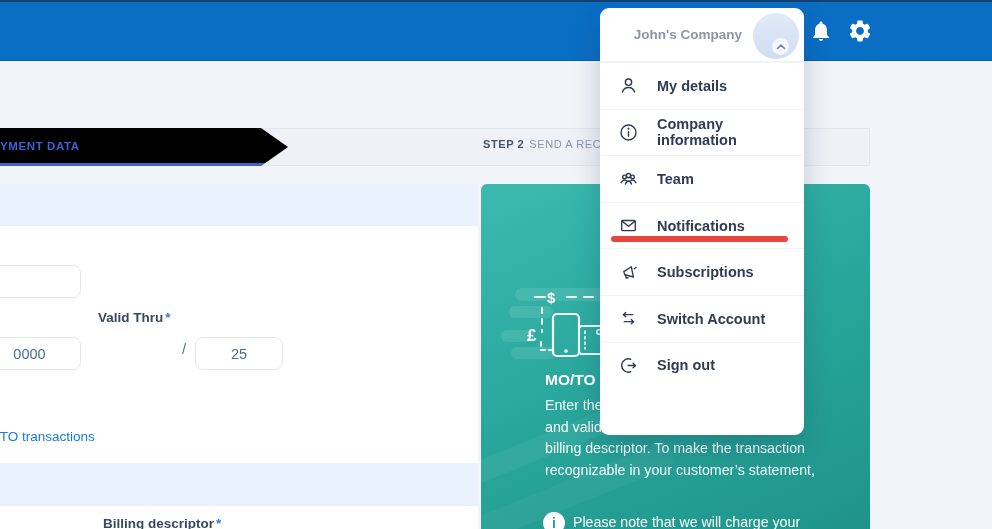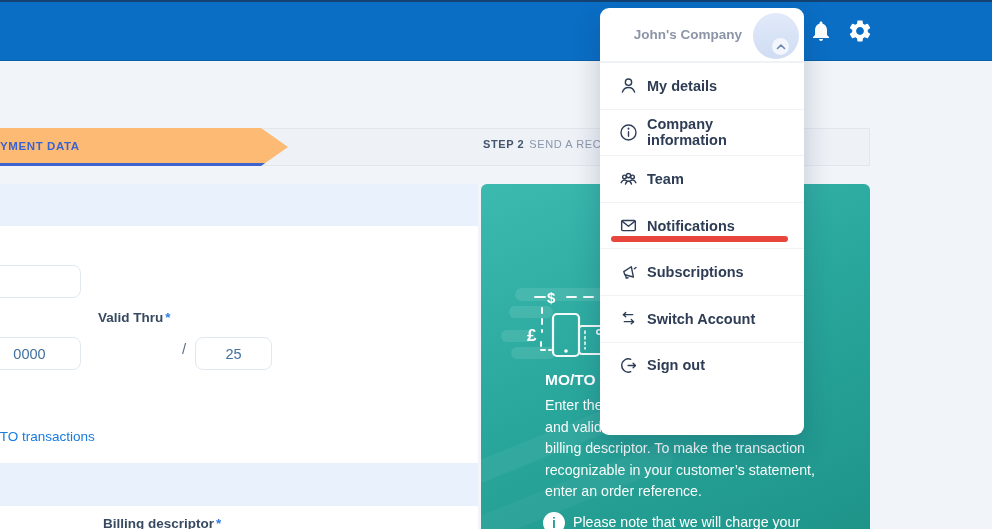--- a/index.html
+++ b/index.html
@@ -12,38 +12,38 @@
   .topbar-edge { position:absolute; left:0; top:0; width:992px; height:2px; background:#15365e; opacity:.8; }
   .topbar-icon { position:absolute; cursor:pointer; }
   .bell { left:809px; top:19px; width:24px; height:24px; }
   .gear { left:847px; top:18px; width:26px; height:26px; }
 
   
   .stepbar { position:absolute; left:0; top:128px; width:870px; height:38px; background:#eef1f6; border:1px solid #e2e7ee; }
   .step2 { position:absolute; left:483px; top:128px; height:32px; display:flex; align-items:center; font-size:11px; letter-spacing:.6px; }
   .step2 .prefix { font-weight:700; color:#44566e; margin-right:5px; }
   .step2 .rest { color:#8a97ab; font-weight:400; }
-  .step1-tab { position:absolute; left:0; top:128px; width:290px; height:38px; background:#fdba74;
+  .step1-tab { position:absolute; left:0; top:128px; width:290px; height:38px; background:#000000;
                clip-path:polygon(0 0, 261px 0, 288px 19px, 261px 38px, 0 38px);
                filter:drop-shadow(3px 1px 3px rgba(60,80,120,.14)); z-index:2; cursor:pointer; }
   .step1-tab .blue-line { position:absolute; bottom:0; left:0; width:100%; height:3px; background:#3e63cc; }
   .step1-tab .lbl { position:absolute; left:0; top:0; height:35px; display:flex; align-items:center;
                     font-size:11.5px; font-weight:700; letter-spacing:.6px; color:#3a63d2; }
 
   
   .form-card { position:absolute; left:0; top:184px; width:478px; height:345px; background:#ffffff; }
   .form-band { position:absolute; left:0; width:478px; background:#e9f1fd; }
   .band1 { top:184px; height:42px; }
   .band2 { top:463px; height:43px; }
   .f-input { position:absolute; height:33px; background:#fff; border:1px solid #e2e8f0; border-radius:8px;
              display:flex; align-items:center; justify-content:center; color:#41709f; font-size:14.5px; }
   .inp-empty { left:-22px; top:265px; width:103px; }
   .inp-num   { left:-22px; top:337px; width:103px; }
   .inp-mm    { left:98px;  top:337px; width:80px; }
-  .inp-yy    { left:195px; top:337px; width:77px; }
+  .inp-yy    { left:195px; top:337px; width:88px; }
   .f-label { position:absolute; font-size:13.5px; font-weight:700; color:#374a61; }
   .lbl-validthru { left:98px; top:310px; }
   .lbl-billing { left:103px; top:516px; }
   .req { color:#2f7de1; margin-left:2px; }
   .slash { position:absolute; left:182px; top:340px; color:#5a718c; font-size:15px; }
   .moto-link { position:absolute; left:-4px; top:429px; color:#177be2; font-size:13.5px; cursor:pointer; }
 
   
   .promo { position:absolute; left:481px; top:184px; width:389px; height:345px; overflow:hidden;
            border-radius:6px 6px 0 0; background:linear-gradient(155deg,#3dbab0 0%, #2aa89d 45%, #1e9489 100%); }
@@ -60,21 +60,21 @@
 
   
   .dropdown { position:absolute; left:600px; top:8px; width:204px; height:427px; background:#ffffff;
               border-radius:9px; box-shadow:0 12px 28px rgba(20,40,80,.22); z-index:50; }
   .dd-header { position:relative; height:54px; display:flex; align-items:center; border-bottom:1px solid #eef1f5; padding-left:14px; }
   .dd-company { flex:1; text-align:right; color:#8b95a7; font-size:13.5px; font-weight:700; margin-right:11px; }
   .dd-avatar { width:46px; height:46px; border-radius:50%; margin-right:5px; margin-top:2px;
                background:linear-gradient(180deg,#e2eafa,#cfdcf2); cursor:pointer; }
   .dd-chevron { position:absolute; left:172px; top:30px; width:17px; height:17px; border-radius:50%;
                 background:#f3f7fd; display:flex; align-items:center; justify-content:center; cursor:pointer; }
-  .dd-row { height:46.6px; display:flex; align-items:center; gap:8px; padding:0 18px; cursor:pointer; border-top:1px solid #f0f2f6; }
+  .dd-row { height:46.6px; display:flex; align-items:center; gap:18px; padding:0 18px; cursor:pointer; border-top:1px solid #f0f2f6; }
   .dd-row:first-of-type { border-top:none; }
   .dd-row .ico { width:21px; height:21px; flex:0 0 auto; display:flex; align-items:center; }
   .dd-row .txt { font-size:14.5px; font-weight:700; color:#2e3d55; }
   .team-underline { position:absolute; left:11px; top:228px; width:177px; height:6px; border-radius:3px; background:#e8463c; }
 
   svg.stroke-ic { stroke:#2e3d55; stroke-width:1.6; fill:none; stroke-linecap:round; stroke-linejoin:round; }
 </style>
 </head>
 <body>
 
@@ -150,21 +150,20 @@
       <circle cx="85" cy="167" r="1.8" fill="#ffffff"></circle>
       <text x="66" y="119" font-size="15" font-weight="bold" fill="#ffffff" font-family="Liberation Sans, sans-serif">$</text>
       <text x="46" y="157" font-size="17" font-weight="bold" fill="#ffffff" font-family="Liberation Sans, sans-serif">£</text>
     </svg>
     <div class="promo-heading">MO/TO V</div>
     <div class="promo-body">
       <div>Enter the</div>
       <div>and validi</div>
       <div>billing descriptor. To make the transaction</div>
       <div>recognizable in your customer’s statement,</div>
-      <div>enter an order reference.</div>
     </div>
     <div class="promo-note-icon">i</div>
     <div class="promo-note">Please note that we will charge your</div>
   </div>
 
   <div class="dropdown">
     <div class="dd-header">
       <div class="dd-company">John's Company</div>
       <div class="dd-avatar"></div>
       <div class="dd-chevron">

